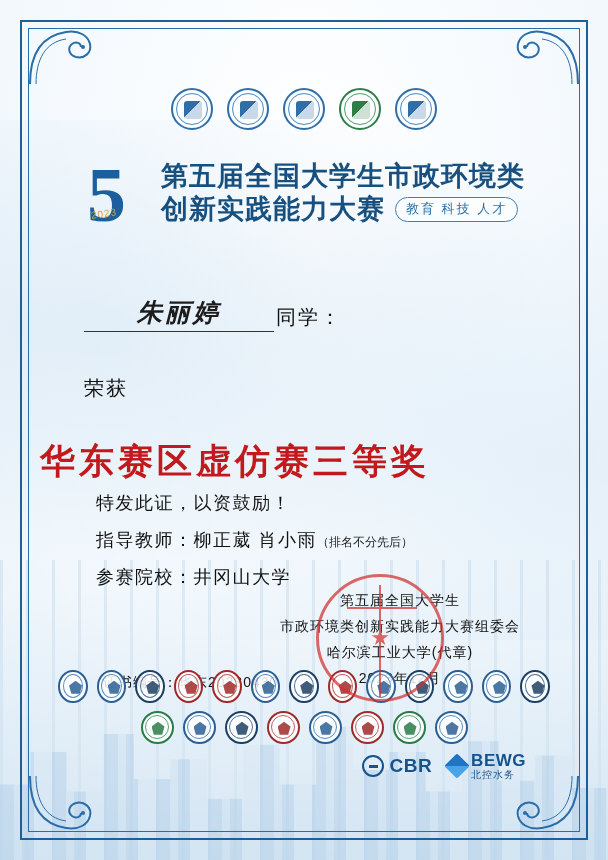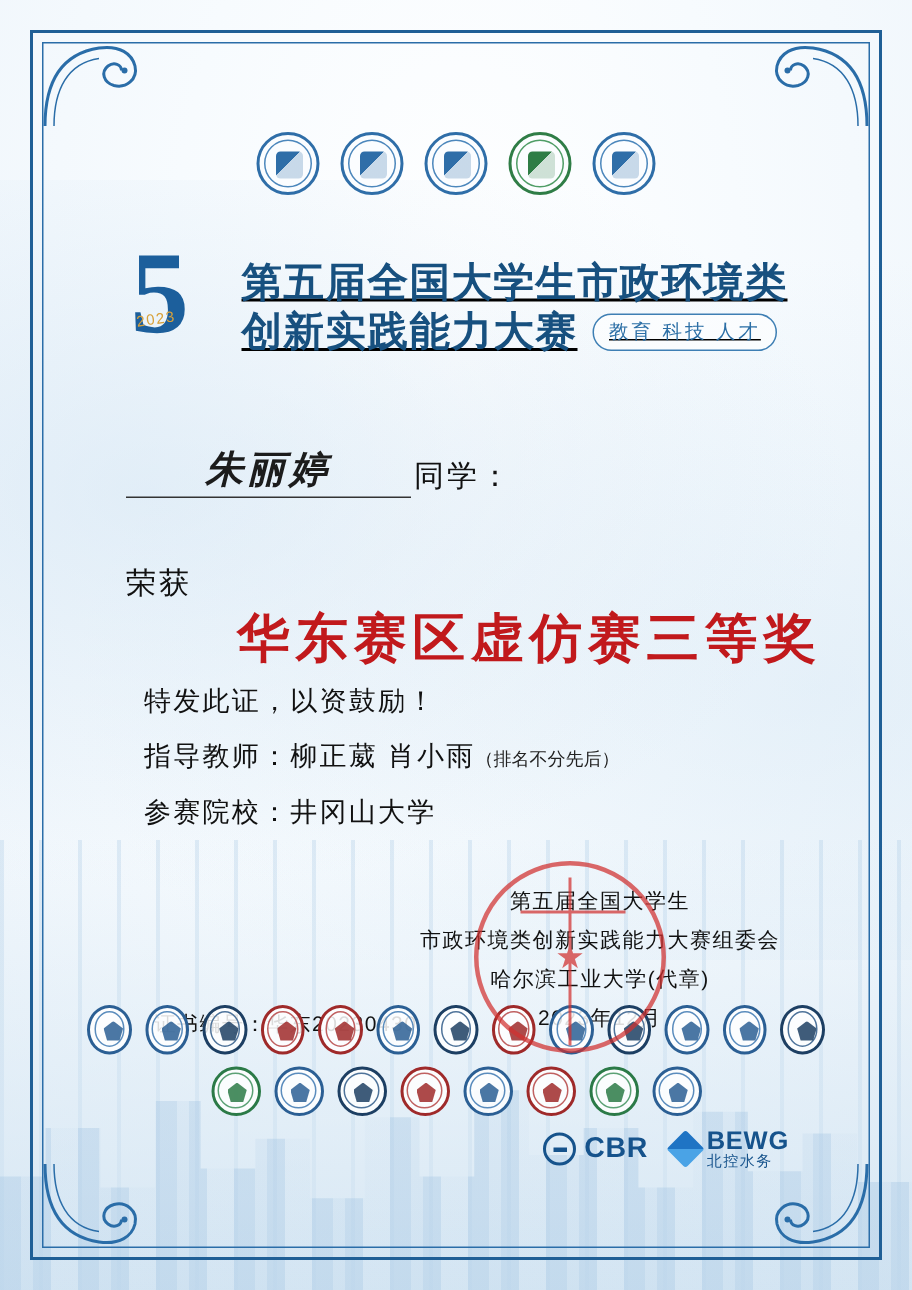--- a/index.html
+++ b/index.html
@@ -148,22 +148,21 @@
   .big-five .year {
     position: absolute;
     left: 4px;
     top: 50px;
     font-size: 10px;
     color: #d8a13a;
     transform: rotate(-8deg);
     letter-spacing: 1px;
   }
   .title-text {
-    margin-top: 14px;
-    text-decoration: underline;
+    margin-top: 2px;
   }
   .title-line {
     font-family: "Liberation Sans", sans-serif;
     font-weight: bold;
     font-size: 27px;
     letter-spacing: 1px;
     color: #17507f;
     line-height: 1.22;
     white-space: nowrap;
   }
@@ -216,21 +215,22 @@
     padding-bottom: 1px;
   }
   .award-intro {
     margin-top: 43px;
     padding-left: 44px;
     font-size: 20px;
     color: #111;
     letter-spacing: 2px;
   }
   .award-title {
-    text-align: right;
+    margin-top: 36px;
+    text-align: left;
     font-family: "Liberation Serif", serif;
     font-weight: bold;
     font-size: 35px;
     letter-spacing: 4px;
     color: #c1191c;
     padding-right: 20px;
   }
   .para-block {
     padding-left: 56px;
     font-size: 18px;

